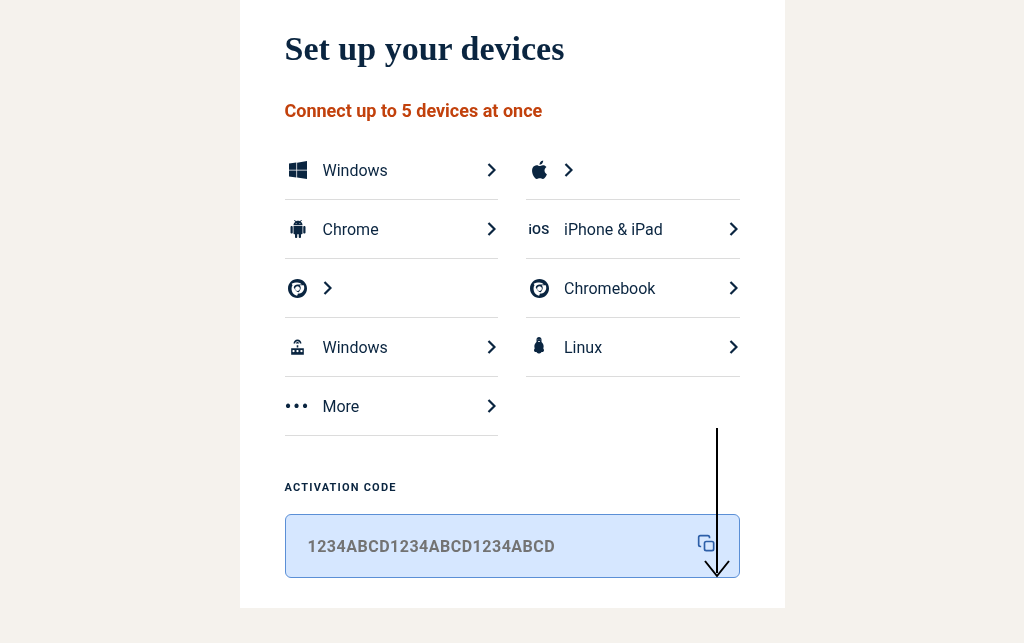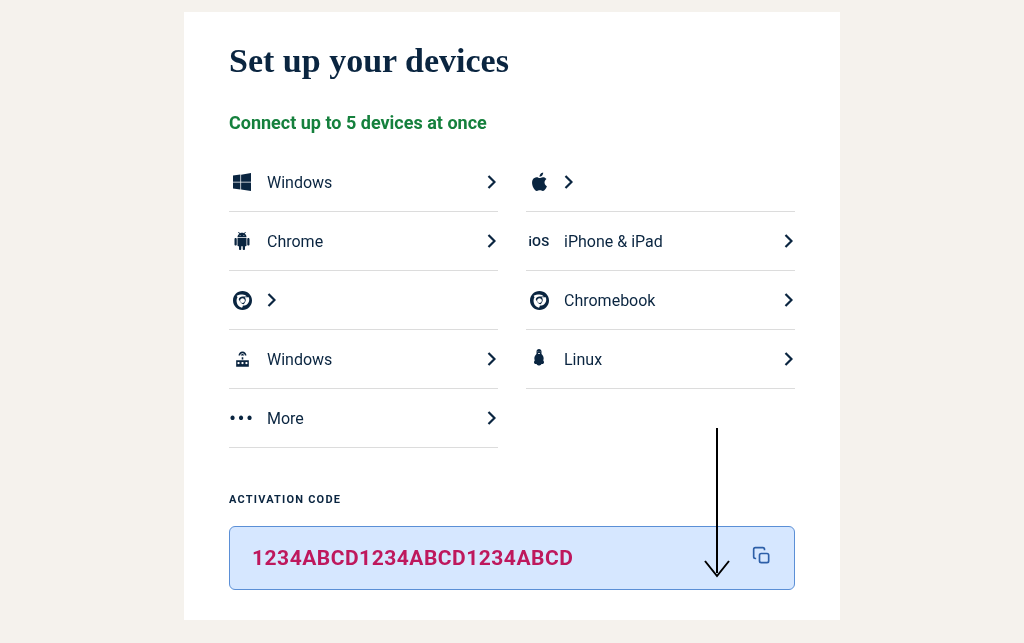--- a/index.html
+++ b/index.html
@@ -12,36 +12,36 @@
       background-color: #f5f2ed;
       width: 1024px;
       height: 643px;
       display: flex;
       justify-content: center;
       align-items: flex-start;
       overflow: hidden;
     }
     .card {
       background: #ffffff;
-      width: 656px;
+      width: 545px;
       padding: 20px 45px 30px 45px;
-      margin-top: 12px;
+      margin-top: 0;
     }
     .title {
       font-family: Georgia, 'Times New Roman', serif;
       font-size: 34px;
       font-weight: 700;
       color: #0a2540;
       margin-bottom: 32px;
       margin-top: 10px;
     }
     .subtitle {
       font-size: 18px;
       font-weight: 700;
-      color: #15803d;
+      color: #c2410c;
       margin-bottom: 20px;
     }
     .device-grid {
       display: grid;
       grid-template-columns: 1fr 1fr;
       column-gap: 28px;
     }
     .device-item {
       display: flex;
       align-items: center;
@@ -84,23 +84,23 @@
     .activation-box {
       background: #d6e7ff;
       border: 1px solid #5b8fd6;
       border-radius: 6px;
       padding: 19px 22px;
       display: flex;
       align-items: center;
       justify-content: space-between;
     }
     .activation-code {
-      font-size: 21px;
-      font-weight: 700;
-      color: #be185d;
+      font-size: 16px;
+      font-weight: 700;
+      color: #737373;
       letter-spacing: 0.5px;
     }
     .copy-icon {
       color: #2d5fa8;
       cursor: pointer;
     }
     .annotation-arrow {
       position: absolute;
       left: 697px;
       top: 428px;

